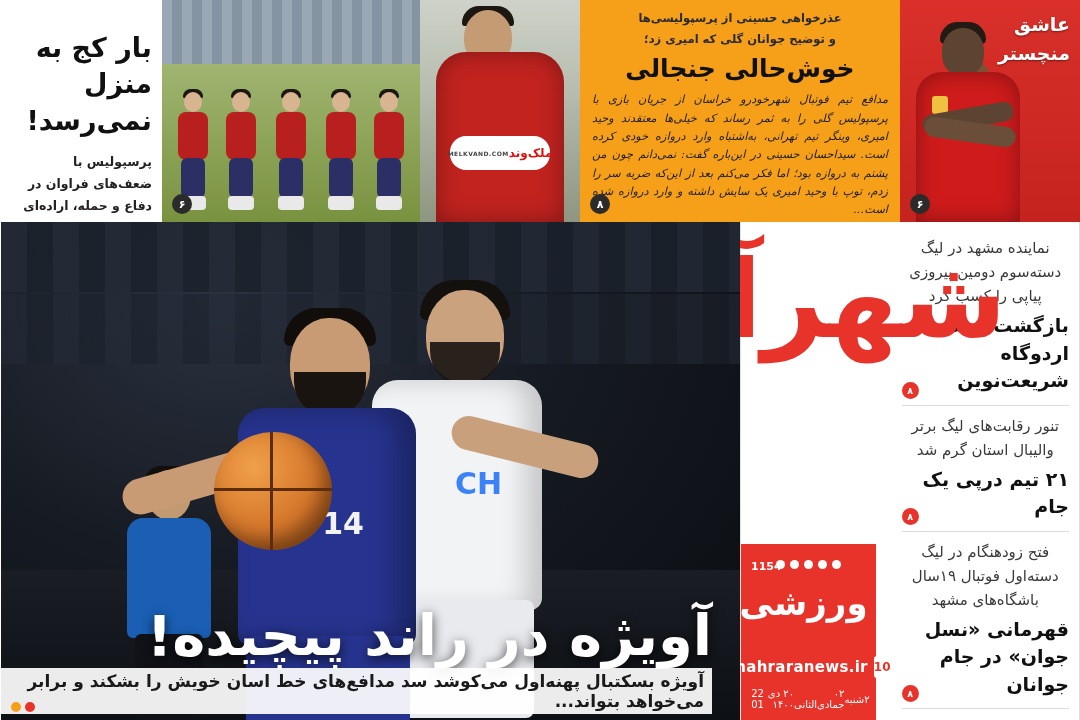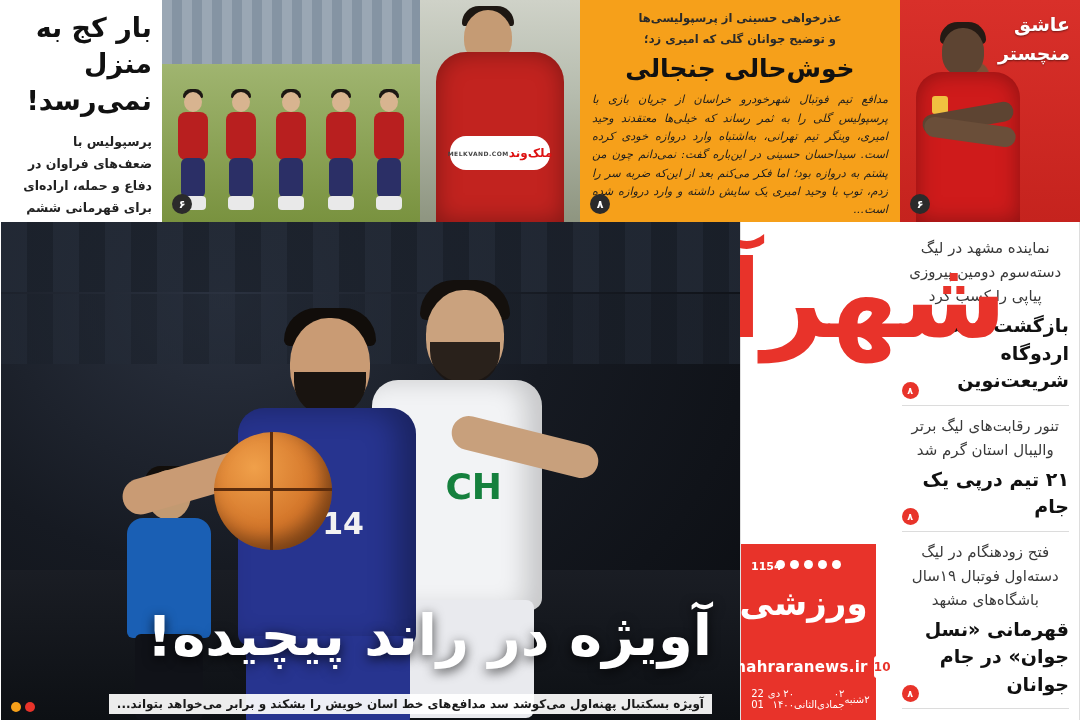--- a/index.html
+++ b/index.html
@@ -144,21 +144,21 @@
     background:#b81f1f; border-radius:8px; }
   .runner .l { position:absolute; top:66px; left:5px; width:24px; height:40px;
     background:#2b2f66; border-radius:6px; }
   .runner .s { position:absolute; top:104px; left:4px; width:26px; height:14px;
     background:#e9e9e9; border-radius:4px; }
 
   
   .cell-white { width: 162px; background: #ffffff; padding: 10px 10px; }
   .cell-white .headline {
     font-size: 27px; font-weight: bold; line-height: 1.35;
-    text-align: right; color: #111;
+    text-align: right; color: #111; margin-top: 20px;
   }
   .cell-white .sub {
     margin-top: 12px; font-size: 12.5px; line-height: 1.75;
     text-align: right; color: #222; font-weight: bold;
   }
 
   
   .main-area {
     position: absolute; top: 222px; left: 0; width: 1080px; height: 498px;
     display: flex; flex-direction: row;
@@ -278,22 +278,22 @@
   }
   .bb-white .head { position:absolute; right:56px; top:10px; width:78px; height:92px;
     background:#caa27e; border-radius:48% 48% 46% 46%; }
   .bb-white .hair { position:absolute; right:50px; top:0; width:90px; height:40px;
     background:#14100d; border-radius:44px 44px 8px 8px; }
   .bb-white .beard { position:absolute; right:60px; top:62px; width:70px; height:44px;
     background:#1b1612; border-radius:0 0 36px 36px; opacity:.92; }
   .bb-white .jersey { position:absolute; right:18px; top:100px; width:170px; height:230px;
     background:#f2f3f5; border-radius:26px 26px 12px 12px;
     box-shadow: inset -16px 0 26px rgba(0,0,0,.18); }
-  .bb-white .num { position:absolute; right:58px; top:186px; font-size:36px;
-    font-weight:bold; color:#15803d; }
+  .bb-white .num { position:absolute; right:58px; top:186px; font-size:30px;
+    font-weight:bold; color:#3b82f6; }
   .bb-white .arm { position:absolute; right:-40px; top:150px; width:150px; height:34px;
     background:#c8a07c; border-radius:18px; transform: rotate(14deg); }
   .bb-white .shorts { position:absolute; right:26px; top:320px; width:155px; height:118px;
     background:#e9eaee; border-radius:8px; }
 
   .bb-blue {
     position: absolute; right: 300px; bottom: 0; width: 240px; height: 410px;
   }
   .bb-blue .head { position:absolute; right:70px; top:8px; width:80px; height:94px;
     background:#c99b74; border-radius:48% 48% 46% 46%; }
@@ -336,21 +336,21 @@
     background:#101218; border-radius:6px; }
 
   .bp-title {
     position: absolute; right: 28px; bottom: 52px; z-index: 6;
     font-size: 56px; font-weight: bold; color: #ffffff;
     text-shadow: 0 3px 12px rgba(0,0,0,.75);
     direction: rtl;
   }
   .bp-sub {
     position: absolute; right: 28px; bottom: 6px; z-index: 6;
-    font-size: 12px; font-weight: bold; color: #1a1a1a;
+    font-size: 17px; font-weight: bold; color: #1a1a1a;
     background: rgba(255,255,255,.92); padding: 3px 8px;
     direction: rtl;
   }
   .bp-corner-dots {
     position: absolute; left: 10px; bottom: 8px; display: flex; gap: 4px; z-index: 7;
   }
   .bp-corner-dots i { width: 10px; height: 10px; border-radius: 50%; display:block; }
 </style>
 </head>
 <body>

